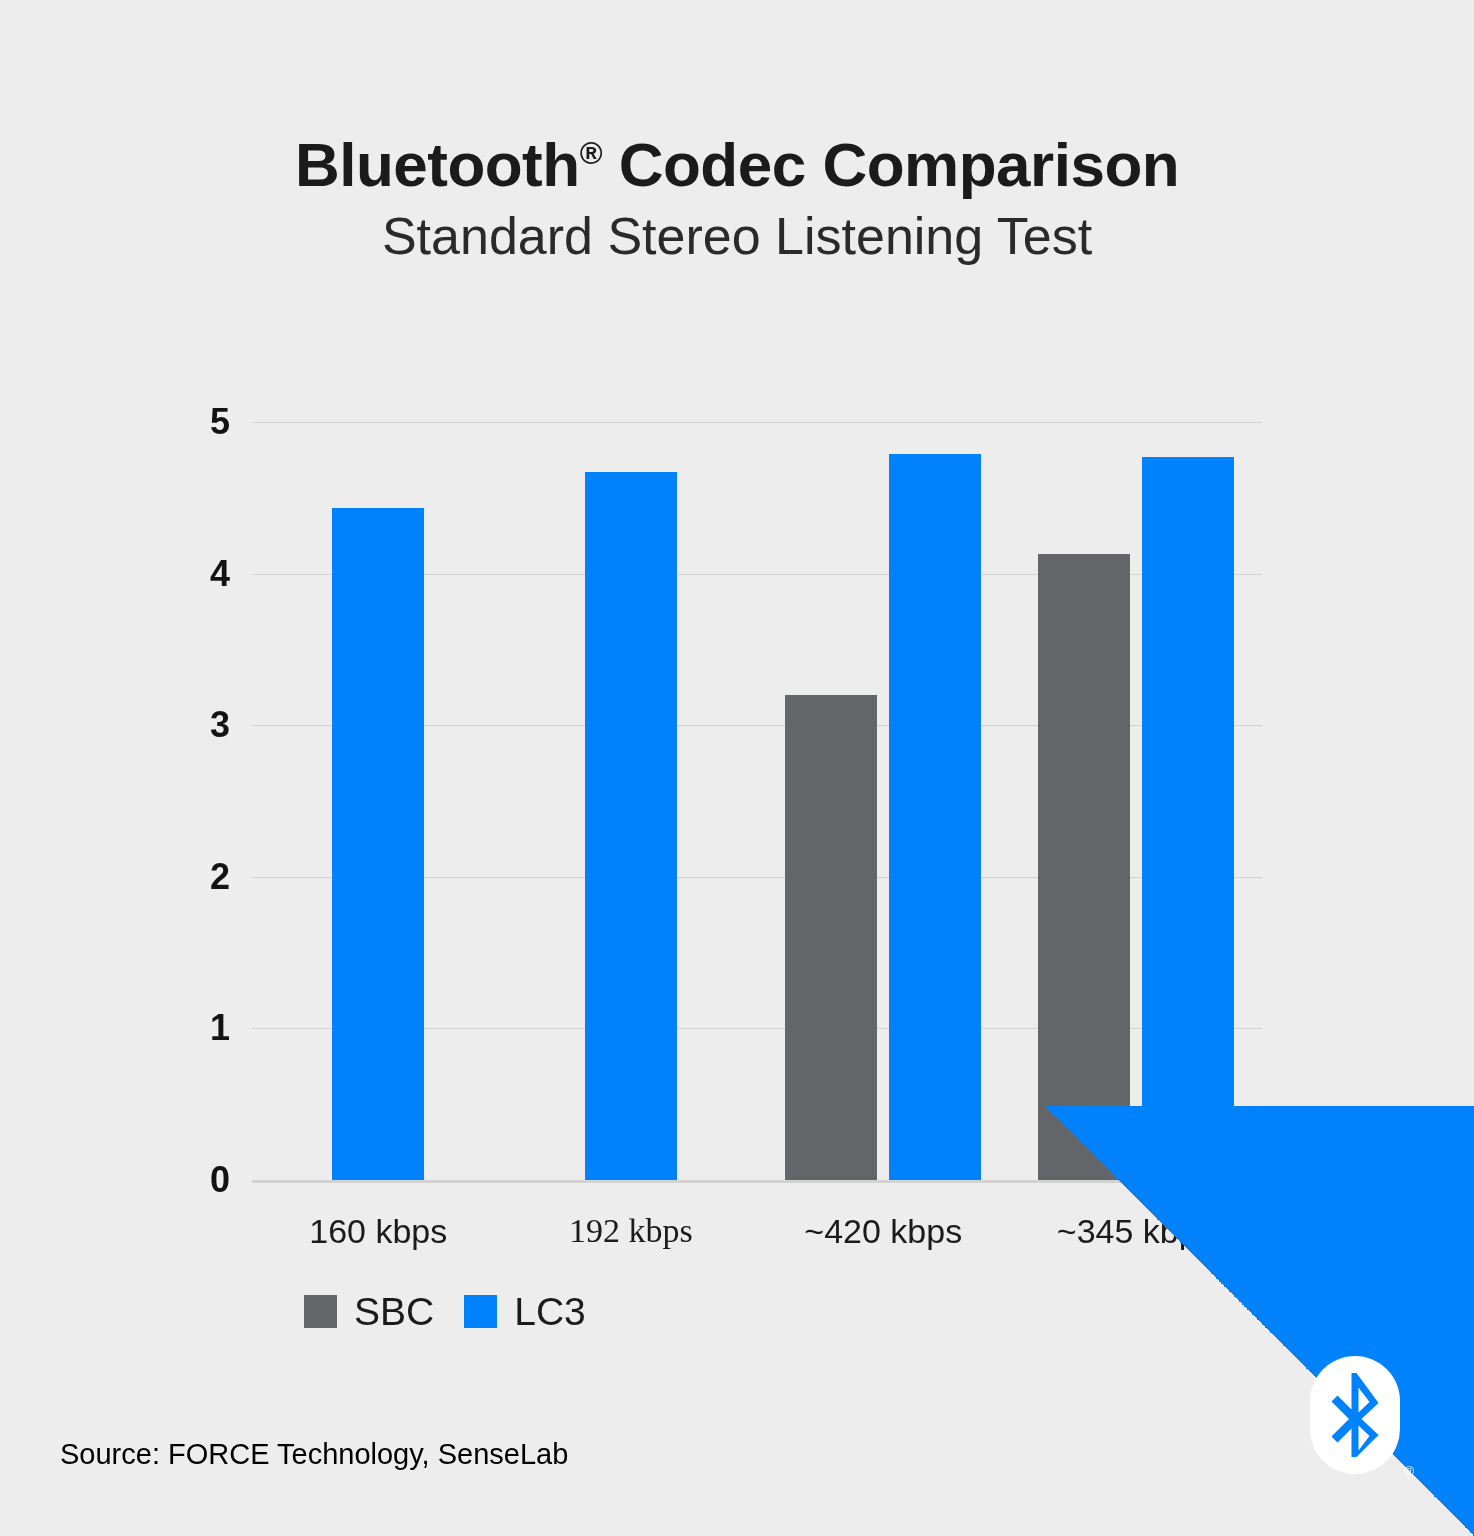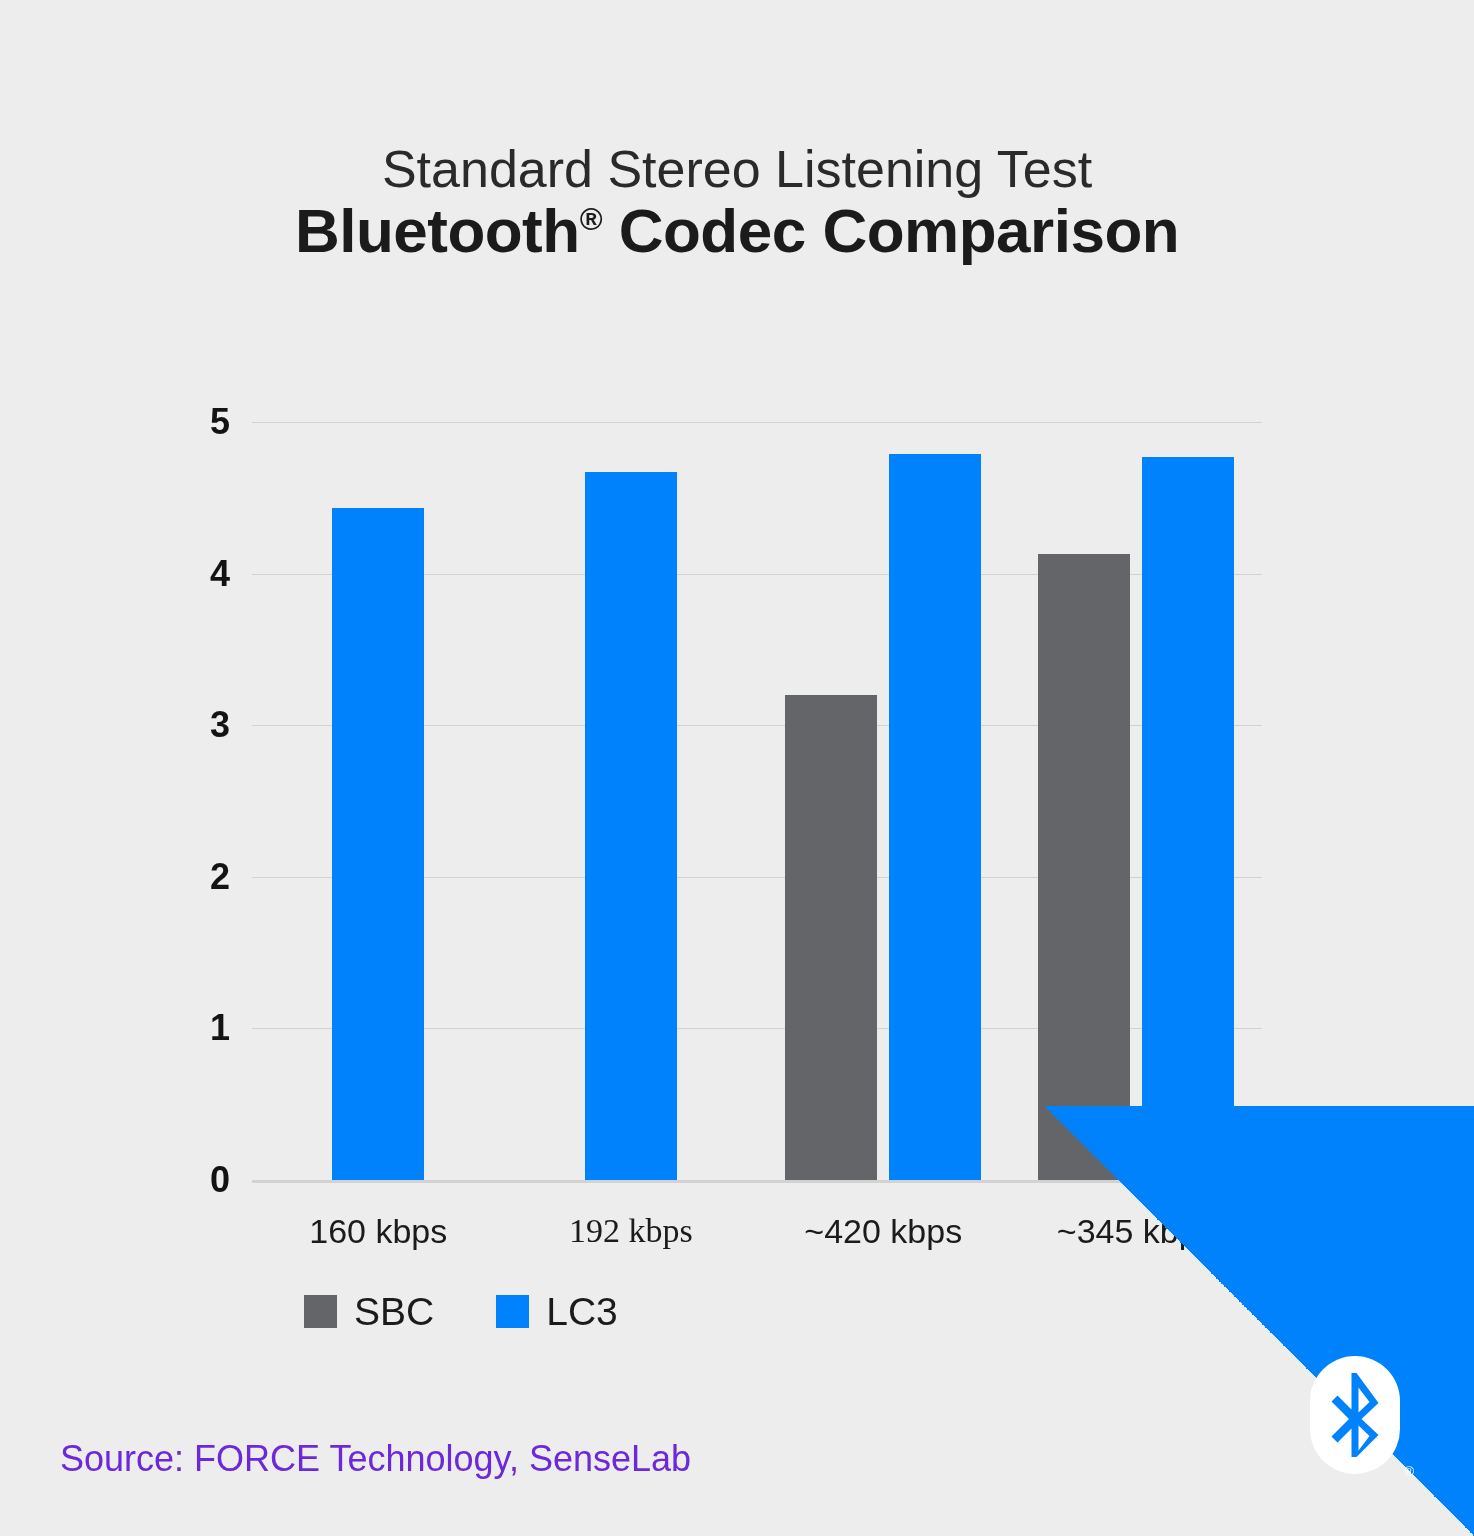--- a/index.html
+++ b/index.html
@@ -120,21 +120,21 @@
     white-space: nowrap;
     transform: translateX(-50%);
   }
 
   
   #legend {
     position: absolute;
     left: 304px;
     top: 1292px;
     display: flex;
-    gap: 62px;
+    gap: 30px;
   }
   .legend-item {
     display: flex;
     align-items: center;
     gap: 17px;
   }
   .legend-swatch {
     width: 33px;
     height: 33px;
     flex: none;
@@ -143,31 +143,31 @@
     font-size: 39px;
     color: #1b1b1b;
     line-height: 1;
   }
 
   
   #source-note {
     position: absolute;
     left: 60px;
     top: 1438px;
-    font-size: 36px;
-    color: #6d28d9;
+    font-size: 29px;
+    color: #000000;
     white-space: nowrap;
   }
 </style>
 </head>
 <body>
 
 <div id="heading">
+  <div id="chart-title"><span>Bluetooth</span><span class="reg">®</span><span> Codec Comparison</span></div>
   <div id="chart-subtitle">Standard Stereo Listening Test</div>
-  <div id="chart-title"><span>Bluetooth</span><span class="reg">®</span><span> Codec Comparison</span></div>
 </div>
 
 <div id="plot-area">
   <div id="gridlines-layer">
       <div class="gridline baseline" style="top: 758px;"></div>
       <div class="gridline" style="top: 606.4px;"></div>
       <div class="gridline" style="top: 454.8px;"></div>
       <div class="gridline" style="top: 303.2px;"></div>
       <div class="gridline" style="top: 151.6px;"></div>
       <div class="gridline" style="top: 0px;"></div>

